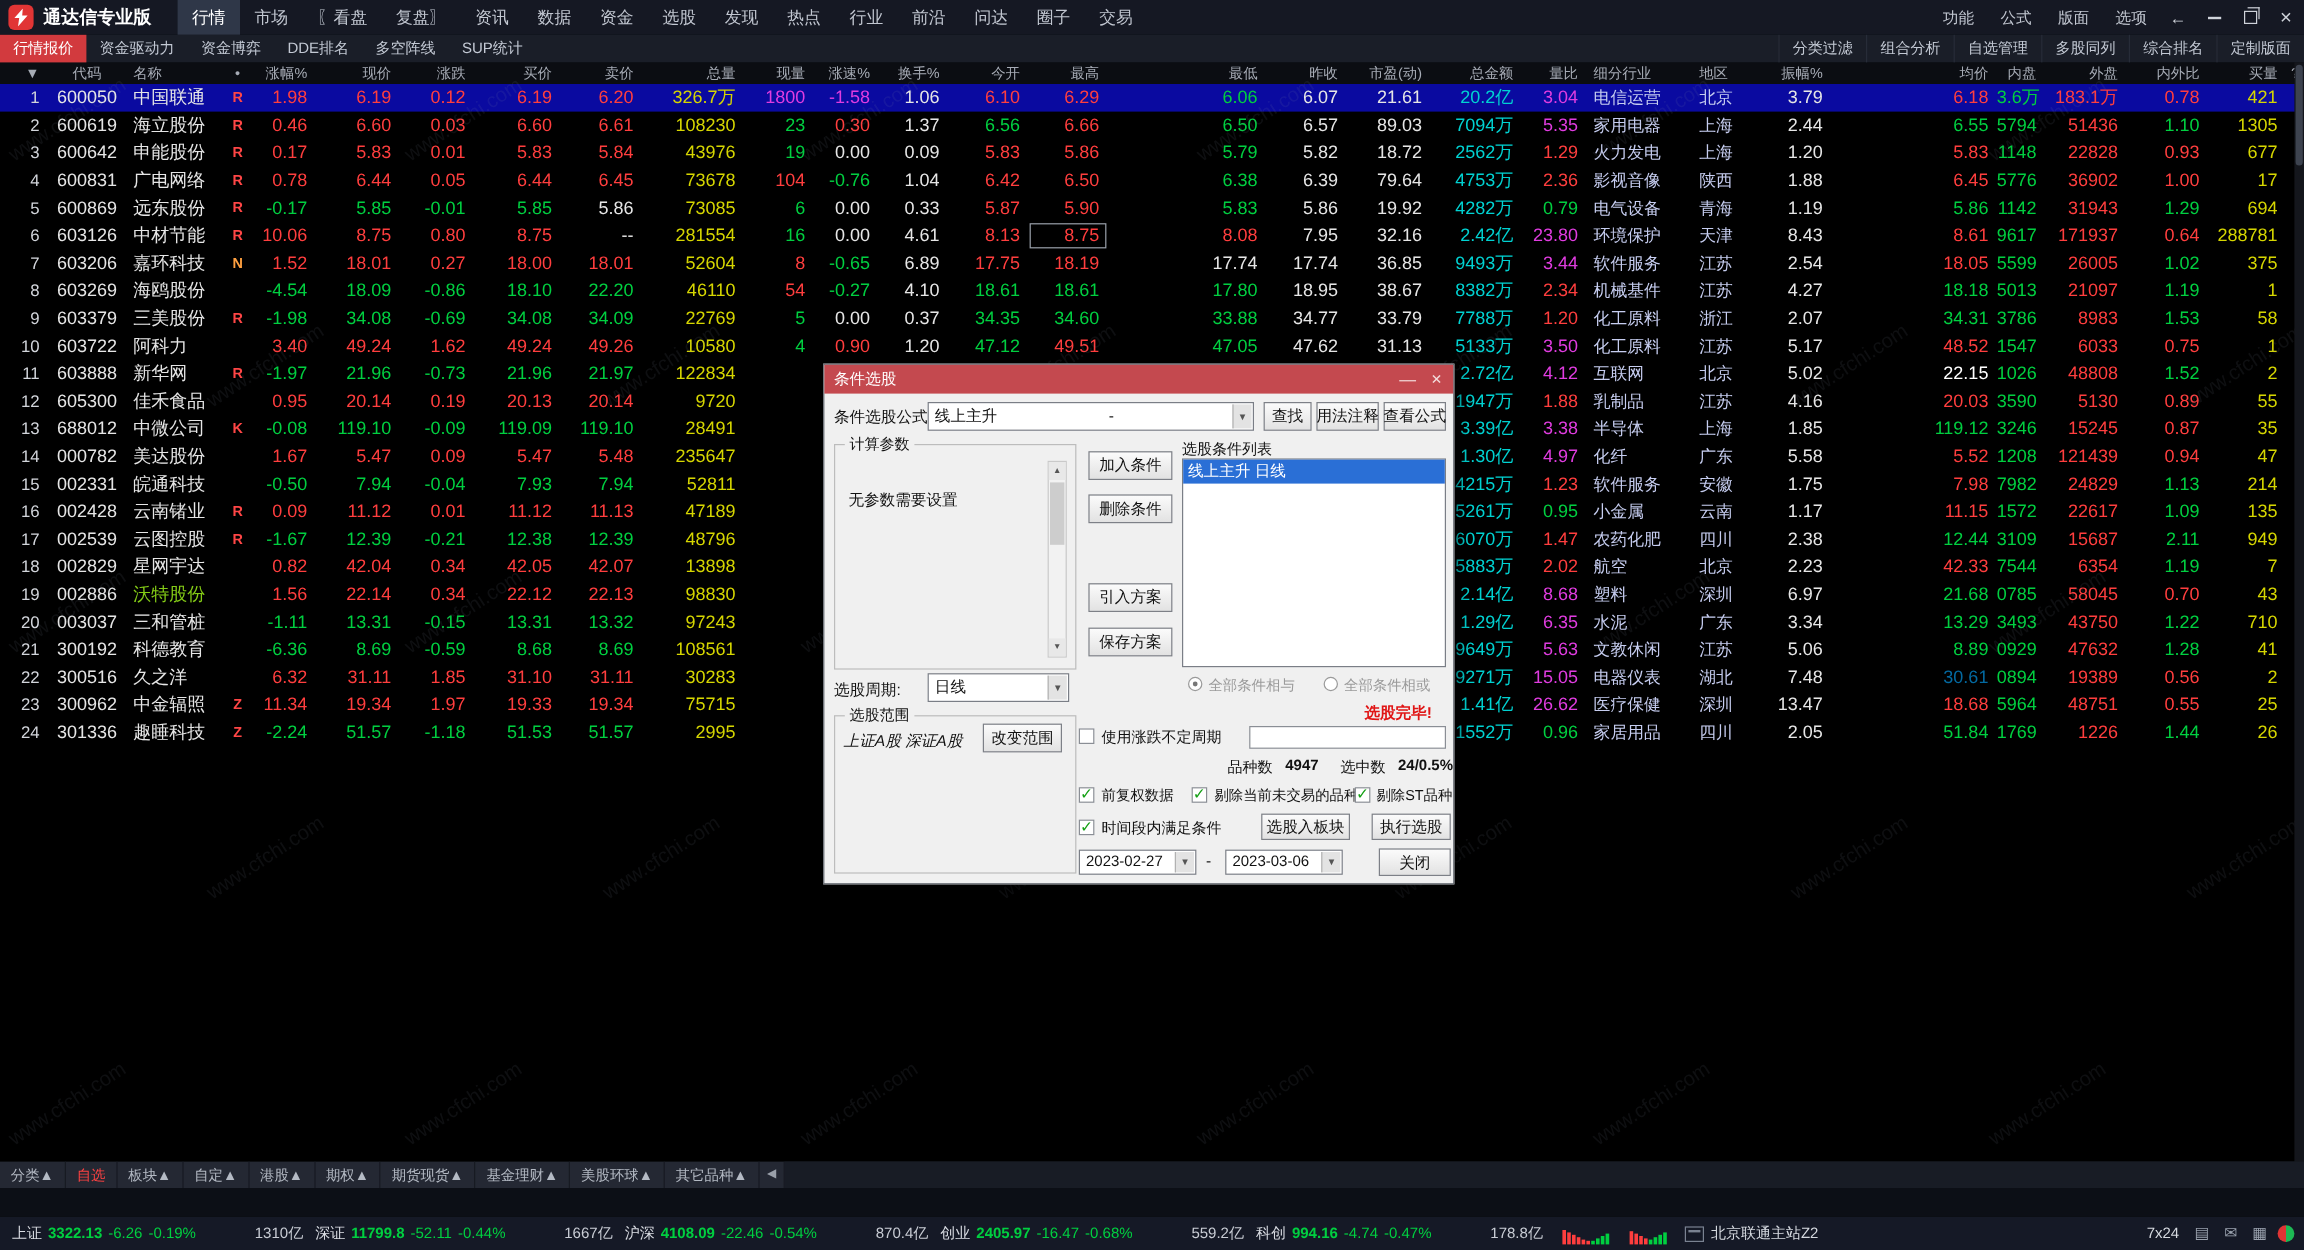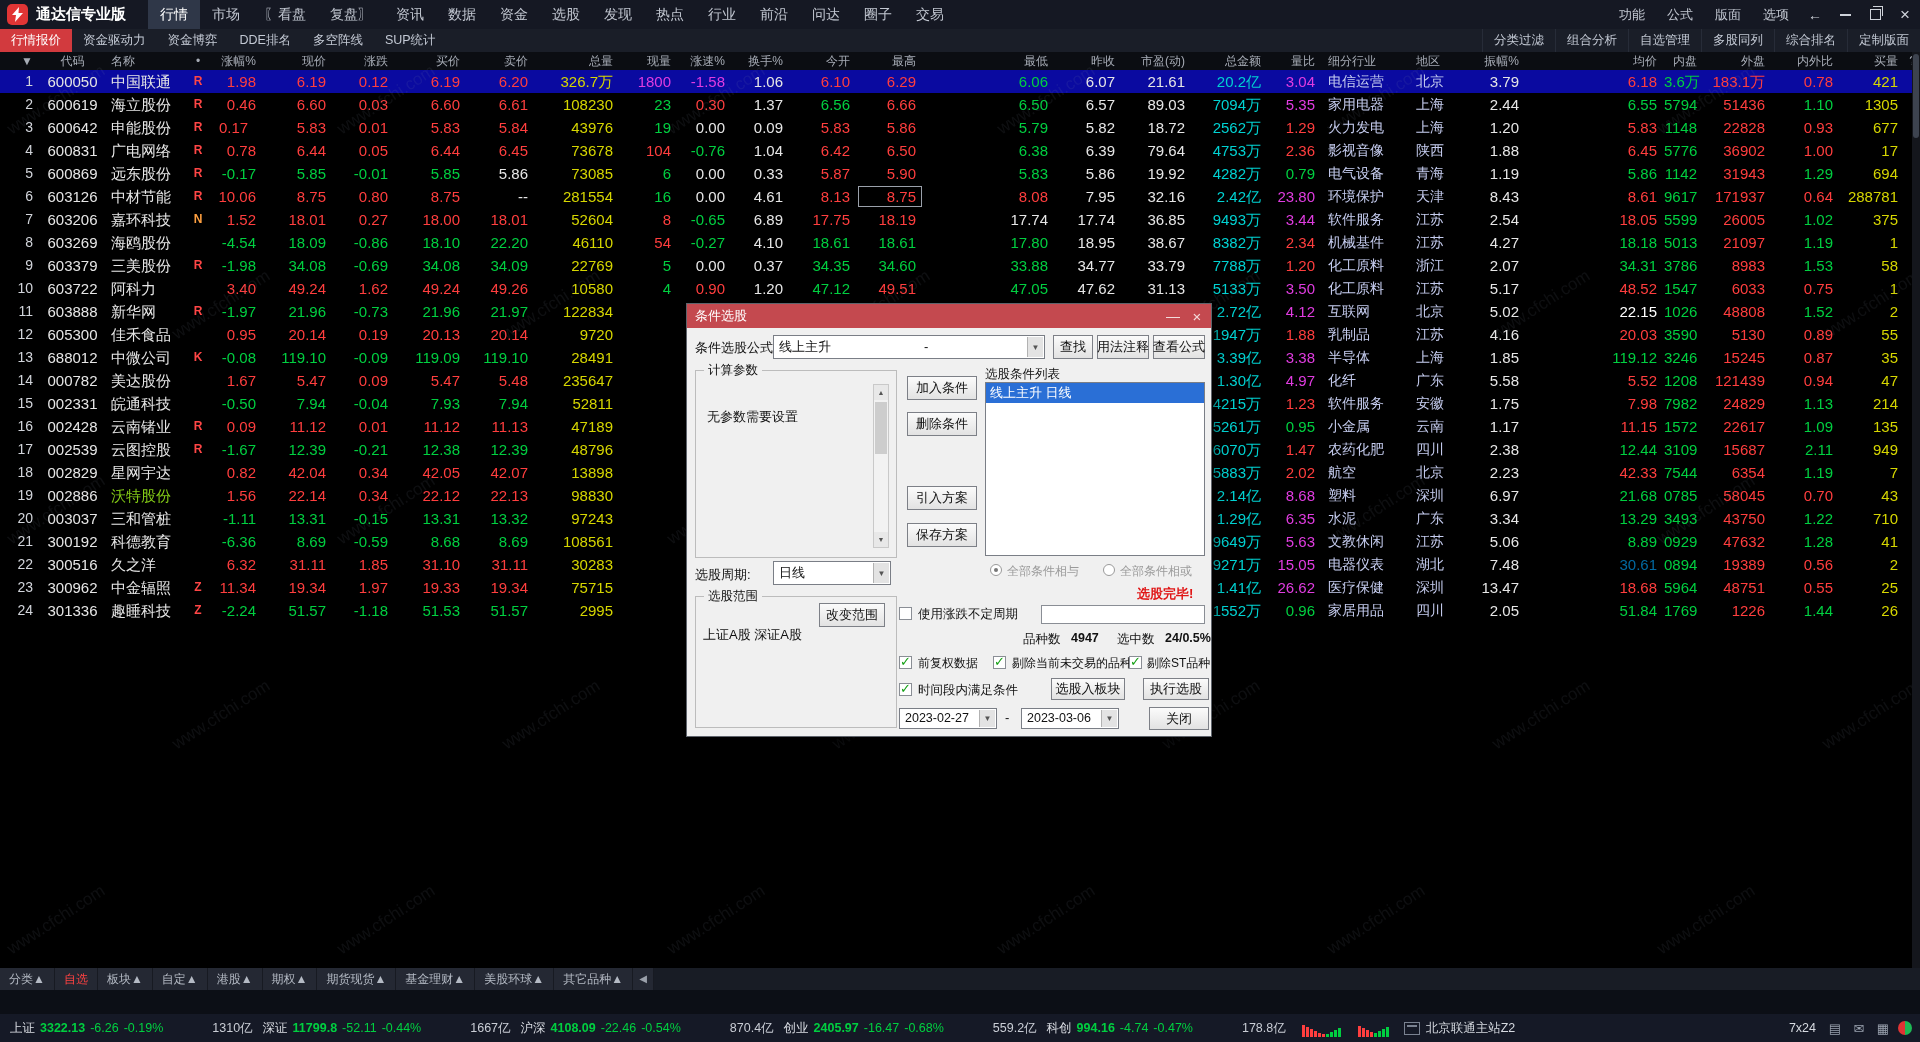--- a/index.html
+++ b/index.html
@@ -255,21 +255,21 @@
         <span class="cell ar" style="width: 68px; color: rgb(255, 62, 62);">51436</span>
         <span class="cell ar" style="width: 68px; color: rgb(0, 207, 64);">1.10</span>
         <span class="cell ar" style="width: 65px; color: rgb(214, 214, 0);">1305</span>
         <span class="cell ac" style="width: 15px;"></span>
       </div>
       <div class="trow">
         <span class="cell ar seqc" style="width: 40px; color: rgb(210, 213, 219);">3</span>
         <span class="cell ac" style="width: 65px; color: rgb(230, 230, 230);">600642</span>
         <span class="cell al" style="width: 80px; color: rgb(230, 230, 230);">申能股份</span>
         <span class="cell ac tagc" style="width: 26px; color: rgb(255, 70, 70);">R</span>
-        <span class="cell ar" style="width: 52px; color: rgb(255, 62, 62); text-align: center;">0.17</span>
+        <span class="cell ar" style="width: 52px; color: rgb(255, 62, 62);">0.17</span>
         <span class="cell ar" style="width: 70px; color: rgb(255, 62, 62);">5.83</span>
         <span class="cell ar" style="width: 62px; color: rgb(255, 62, 62);">0.01</span>
         <span class="cell ar" style="width: 72px; color: rgb(255, 62, 62);">5.83</span>
         <span class="cell ar" style="width: 68px; color: rgb(255, 62, 62);">5.84</span>
         <span class="cell ar" style="width: 85px; color: rgb(214, 214, 0);">43976</span>
         <span class="cell ar" style="width: 58px; color: rgb(0, 207, 64);">19</span>
         <span class="cell ar" style="width: 54px; color: rgb(230, 230, 230);">0.00</span>
         <span class="cell ar" style="width: 58px; color: rgb(230, 230, 230);">0.09</span>
         <span class="cell ar" style="width: 67px; color: rgb(255, 62, 62);">5.83</span>
         <span class="cell ar" style="width: 66px; color: rgb(255, 62, 62);">5.86</span>
@@ -1004,21 +1004,21 @@
 
     <span class="d-lbl" style="left:8px;top:262px;">选股周期:</span>
     <div class="combo" style="left:86px;top:257px;width:118px;height:24px;">
       <span class="cval">日线</span>
       <span class="carr">▼</span>
     </div>
 
     <div class="dgroup" style="left:8px;top:292px;width:202px;height:132px;">
       <span class="glegend">选股范围</span>
     </div>
-    <span class="d-lbl" style="left:16px;top:322px;">上证A股 深证A股</span>
+    <span class="d-lbl" style="left:16px;top:305px;font-style:italic;">上证A股 深证A股</span>
     <div class="dbtn" style="left:132px;top:299px;width:66px;height:24px;">改变范围</div>
 
     <div class="dbtn" style="left:220px;top:72px;width:70px;height:24px;">加入条件</div>
     <div class="dbtn" style="left:220px;top:108px;width:70px;height:24px;">删除条件</div>
     <div class="dbtn" style="left:220px;top:182px;width:70px;height:24px;">引入方案</div>
     <div class="dbtn" style="left:220px;top:219px;width:70px;height:24px;">保存方案</div>
 
     <span class="d-lbl" style="left:298px;top:62px;font-size:12.5px;">选股条件列表</span>
     <div class="dlist" style="left:298px;top:78px;width:220px;height:174px;">
       <div class="sel-item">线上主升  日线</div>

